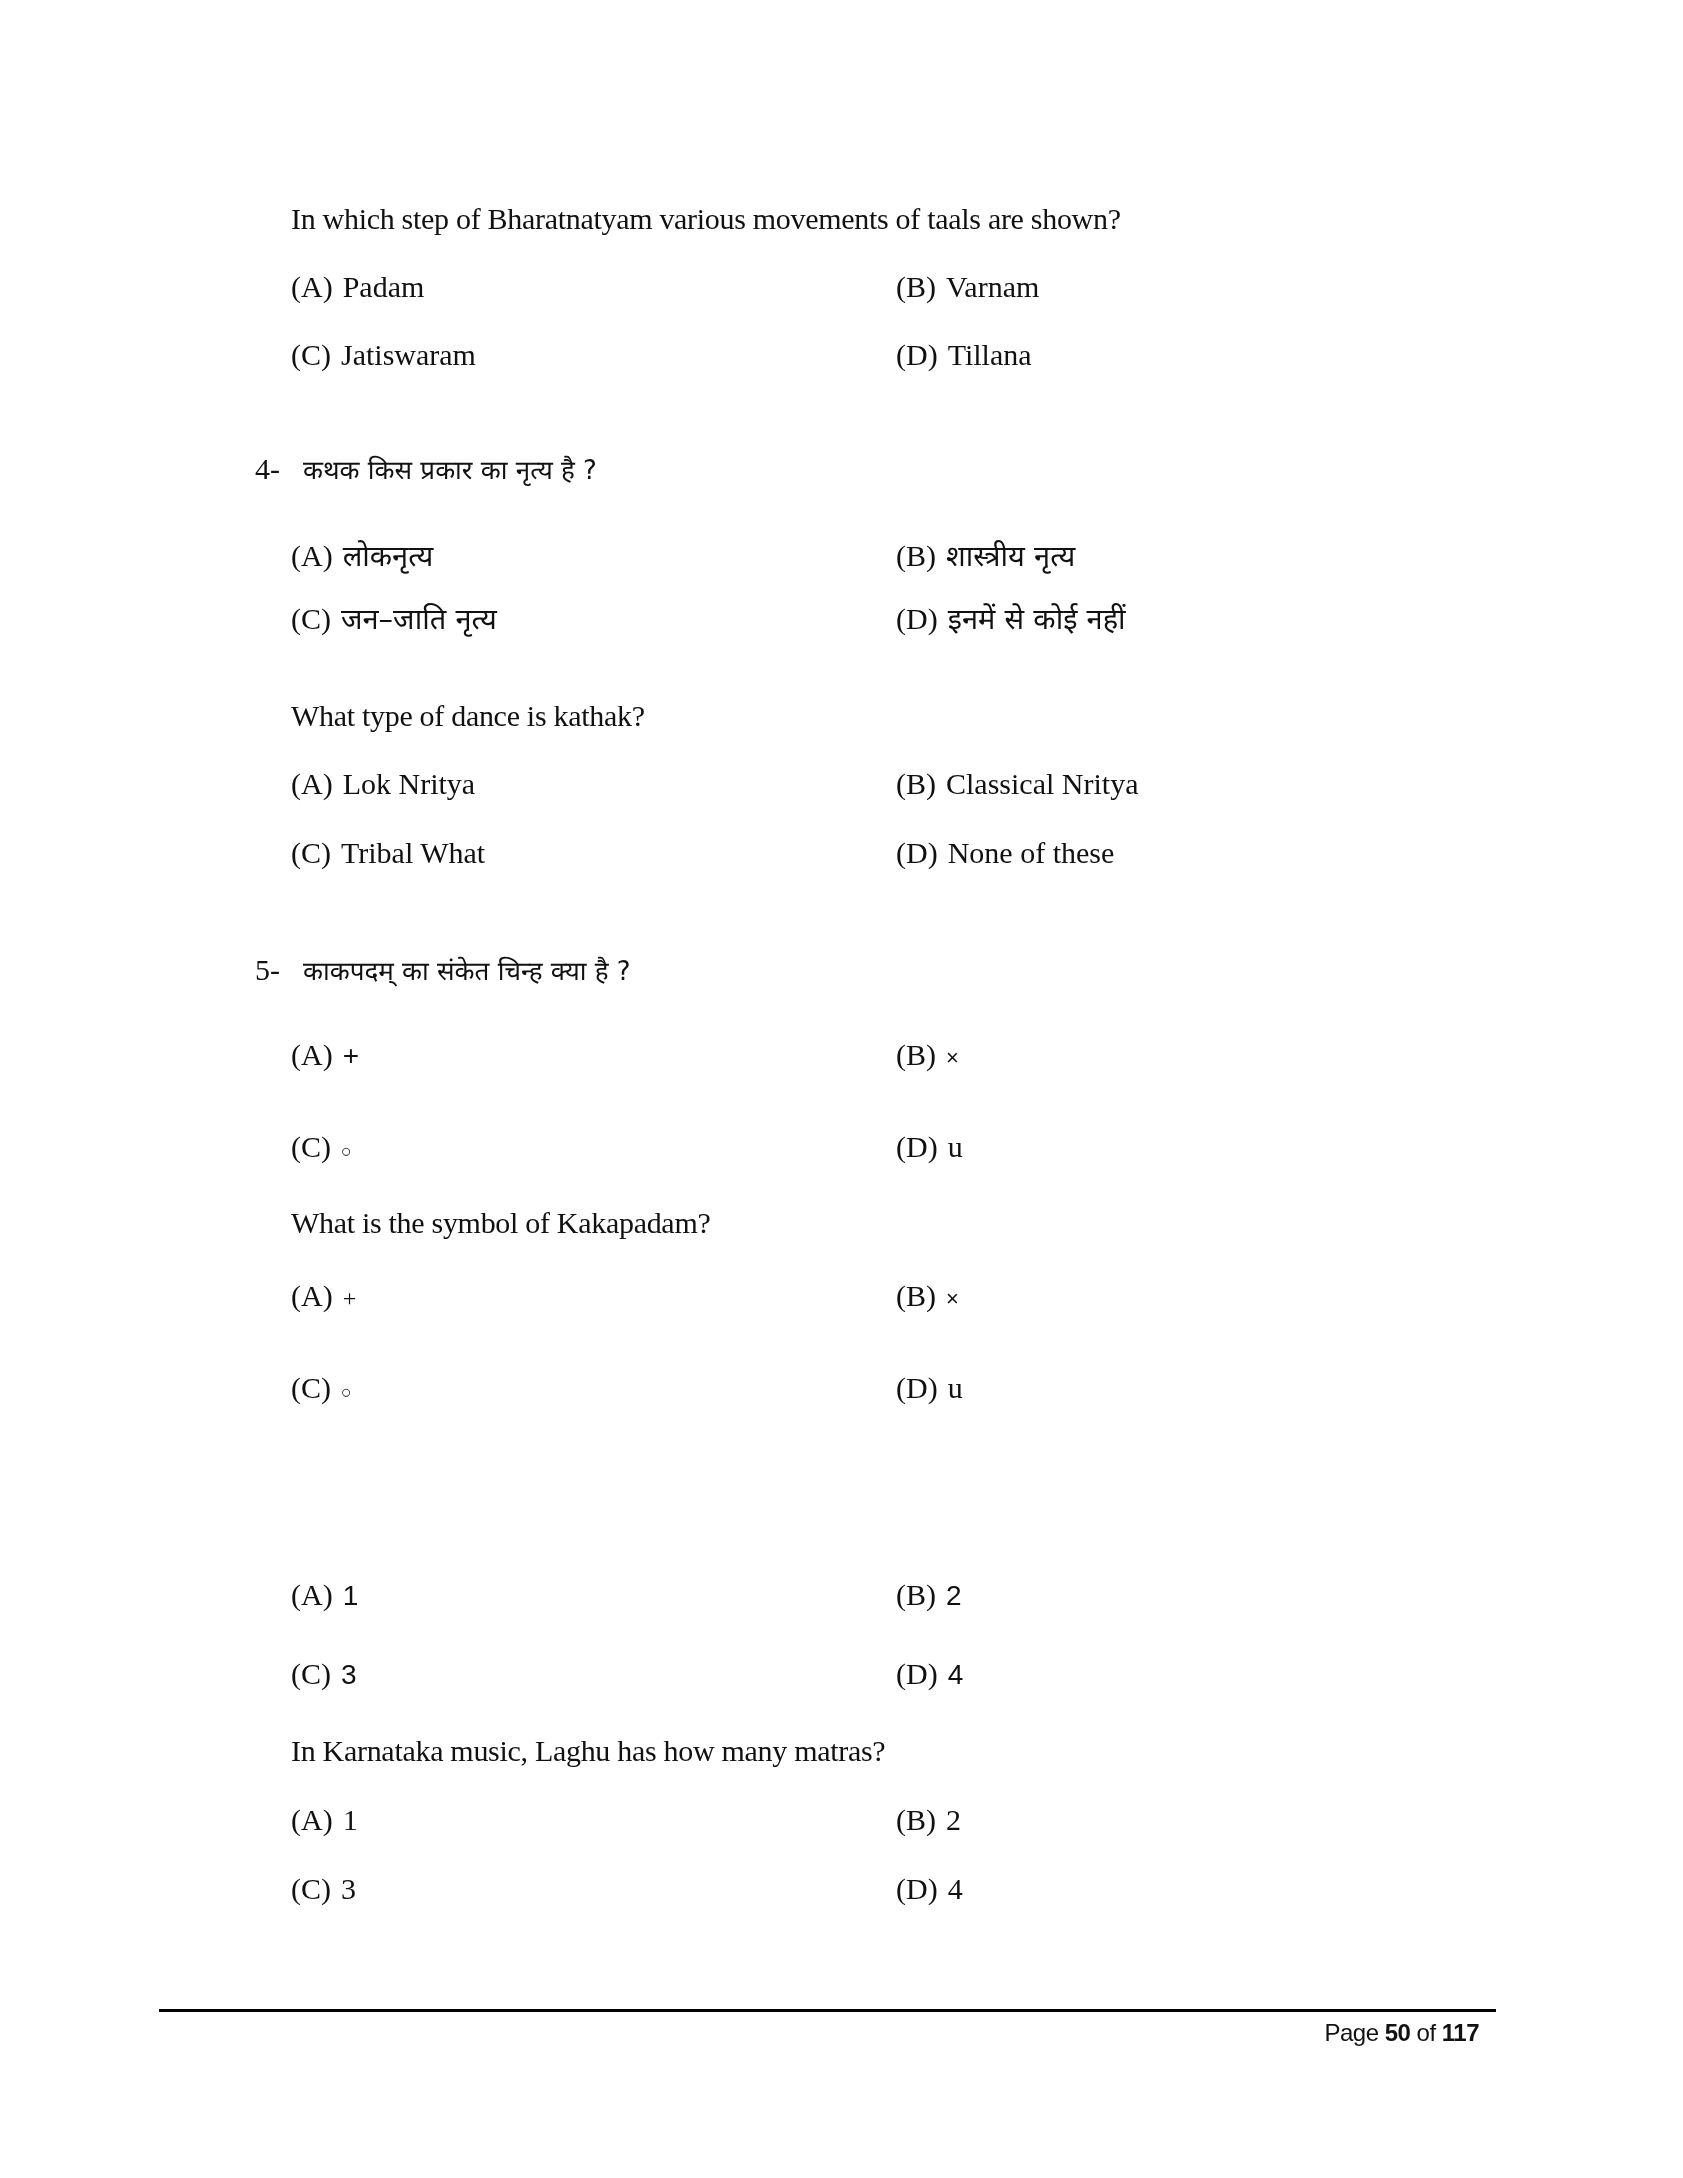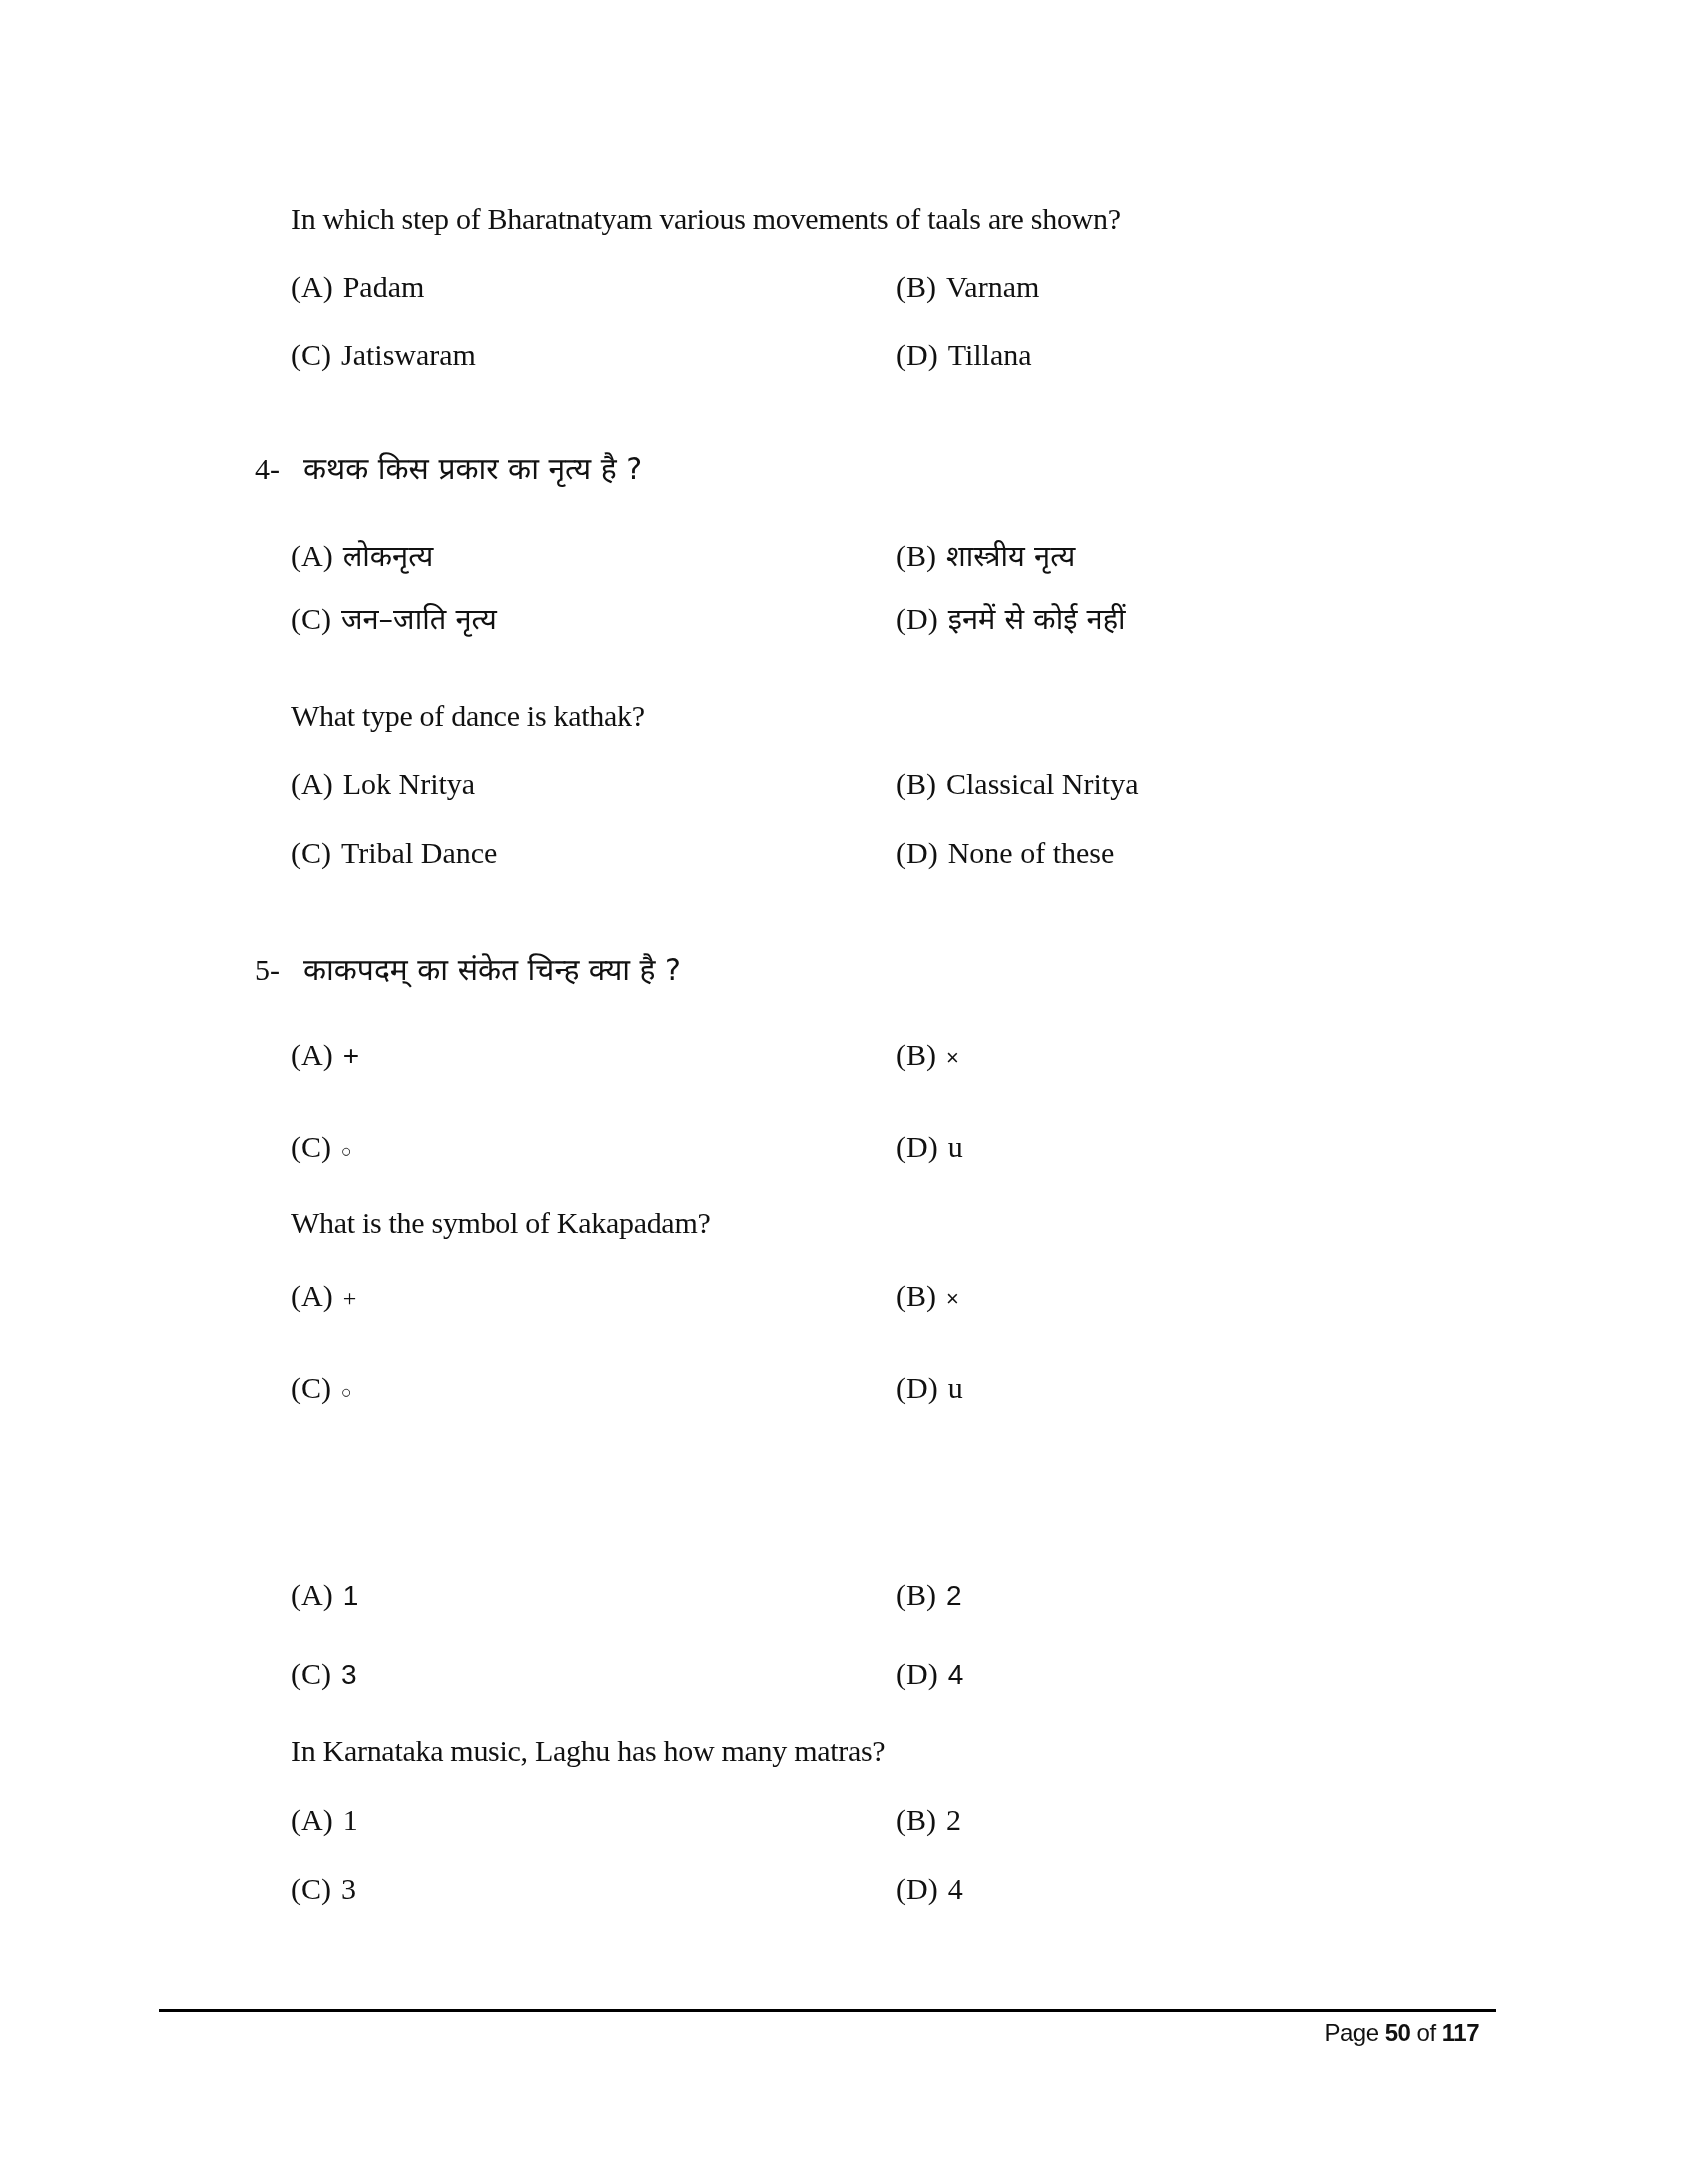--- a/index.html
+++ b/index.html
@@ -1,20 +1,20 @@
 <!DOCTYPE html>
 <html><head>
 <meta charset="utf-8">
 <style>
   html, body { margin: 0; padding: 0; background: #ffffff; }
   body { width: 1683px; height: 2178px; position: relative; overflow: hidden; color: #111111; }
   .page { position: absolute; left: 0; top: 0; width: 1683px; height: 2178px; background: #ffffff; }
   .line { position: absolute; white-space: nowrap; line-height: 1; }
   .en { font-family: "Liberation Serif", "DejaVu Serif", serif; font-size: 30px; letter-spacing: -0.3px; }
-  .hi { font-family: "DejaVu Sans", "Liberation Sans", sans-serif; font-size: 30px; }
+  .hi { font-family: "DejaVu Sans", "Liberation Sans", sans-serif; font-size: 26px; }
   .qnum { font-family: "Liberation Serif", "DejaVu Serif", serif; font-size: 30px; display: inline-block; width: 48px; }
   .opt-label { font-family: "Liberation Serif", "DejaVu Serif", serif; font-size: 30px; display: inline-block; margin-right: 10px; }
   .opt-val-serif { font-family: "Liberation Serif", "DejaVu Serif", serif; font-size: 30px; text-align: right; }
   .opt-val-sans { font-family: "Liberation Sans", "DejaVu Sans", sans-serif; font-size: 28px; }
   .opt-val-hi { font-family: "DejaVu Sans", "Liberation Sans", sans-serif; font-size: 29px; text-align: center; }
   .col-a { left: 291px; }
   .col-b { left: 896px; }
   .qhead { left: 255px; }
   .rule { position: absolute; left: 159px; top: 2009px; width: 1337px; height: 3px; background: #000000; }
   .footer { position: absolute; top: 2021px; right: 204px; font-family: "Liberation Sans", "DejaVu Sans", sans-serif; font-size: 24px; letter-spacing: -0.5px; line-height: 1; white-space: nowrap; }
@@ -56,21 +56,21 @@
   </div>
 
   <div class="line en col-a" style="top:701px">What type of dance is kathak?</div>
   <div class="line col-a" style="top:769px">
     <span class="opt-label">(A)</span><span class="opt-val-serif">Lok Nritya</span>
   </div>
   <div class="line col-b" style="top:769px">
     <span class="opt-label">(B)</span><span class="opt-val-serif">Classical Nritya</span>
   </div>
   <div class="line col-a" style="top:838px">
-    <span class="opt-label">(C)</span><span class="opt-val-serif">Tribal Dance</span>
+    <span class="opt-label">(C)</span><span class="opt-val-serif">Tribal What</span>
   </div>
   <div class="line col-b" style="top:838px">
     <span class="opt-label">(D)</span><span class="opt-val-serif">None of these</span>
   </div>
 
   <div class="line qhead" style="top:955px">
     <span class="qnum">5-</span><span class="hi">काकपदम् का संकेत चिन्ह क्या है ?</span>
   </div>
   <div class="line col-a" style="top:1040px">
     <span class="opt-label">(A)</span><span class="opt-val-sans">+</span>

